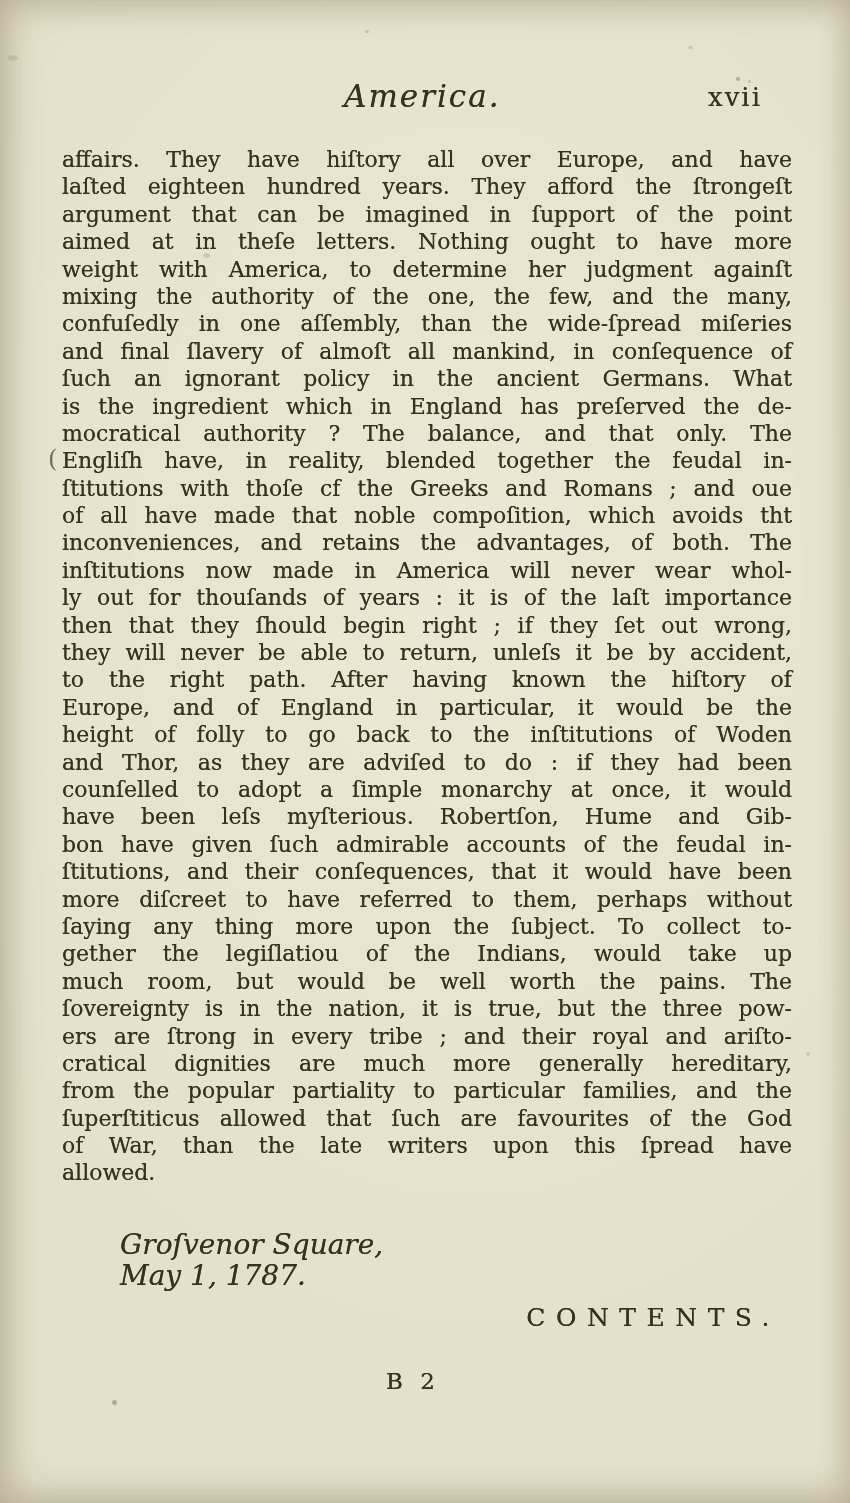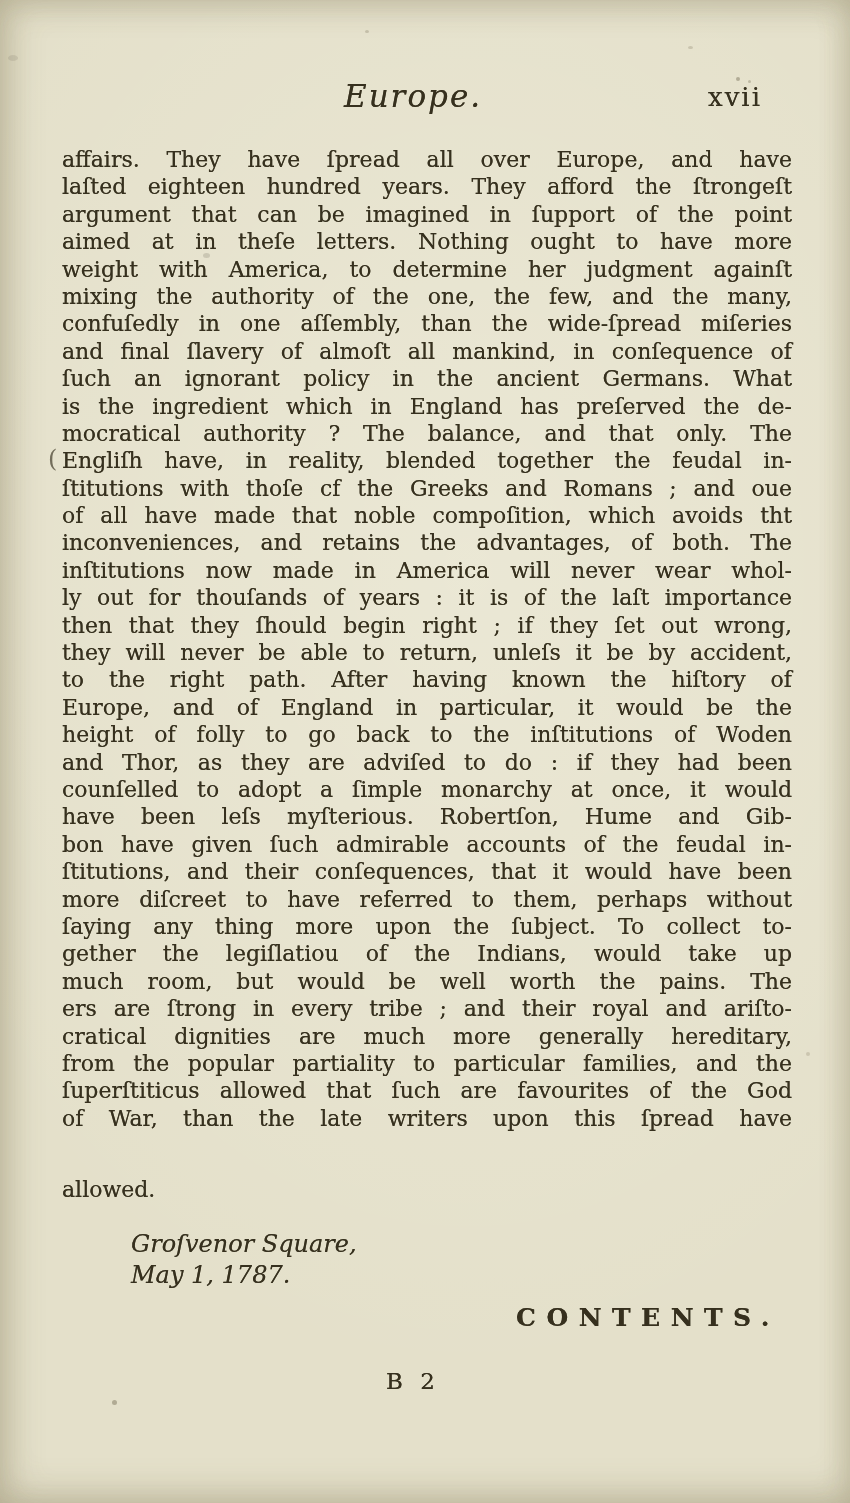--- a/index.html
+++ b/index.html
@@ -55,52 +55,50 @@
     text-shadow: 0 0 0.5px rgba(54,48,30,0.75);
   }
   .body-text .line {
     height: 27.4px;
     white-space: nowrap;
     text-align: justify;
     text-align-last: justify;
   }
   .body-text .line:last-child {
     text-align-last: left;
-    margin-top: 44px;
   }
 
   
   .ink-blot-paren {
     position: absolute;
     top: 445px;
     left: 48px;
     font-size: 24px;
     opacity: 0.65;
   }
 
   
   .signature {
     position: absolute;
     top: 1229px;
-    left: 131px;
+    left: 120px;
     font-style: italic;
-    font-size: 24px;
+    font-size: 28px;
     line-height: 31px;
     text-shadow: 0 0 0.5px rgba(54,48,30,0.75);
   }
 
   
   .catchword {
     position: absolute;
     top: 1303px;
     right: 70px;
     font-size: 25px;
     letter-spacing: 0.42em;
     text-shadow: 0 0 0.6px rgba(54,48,30,0.85);
-    font-weight: bold;
   }
 
   
   .signature-mark {
     position: absolute;
     top: 1368px;
     left: 386px;
     font-size: 23px;
     font-weight: normal;
     letter-spacing: 5px;
@@ -120,26 +118,26 @@
   .speck.s5 { top: 253px; left: 203px; width: 7px; height: 5px; opacity: .35; background: rgba(100,95,80,.6); }
   .speck.s6 { top: 1400px; left: 112px; width: 5px; height: 5px; opacity: .8; }
   .speck.s7 { top: 1052px; left: 806px; width: 4px; height: 4px; opacity: .4; }
   .speck.s8 { top: 55px;  left: 8px;   width: 10px; height: 6px; opacity: .25; background: rgba(100,95,80,.6); }
 </style>
 </head>
 <body>
 
 <div class="page">
 
-  <div class="header-title">Europe.</div>
+  <div class="header-title">America.</div>
 
   <div class="page-number">xvii</div>
 
   <div class="body-text">
-      <div class="line">affairs.  They have ſpread all over Europe, and have</div>
+      <div class="line">affairs.  They have hiſtory all over Europe, and have</div>
       <div class="line">laſted eighteen hundred years.  They afford the ſtrongeſt</div>
       <div class="line">argument that can be imagined in ſupport of the point</div>
       <div class="line">aimed at in theſe letters.  Nothing ought to have more</div>
       <div class="line">weight with America, to determine her judgment againſt</div>
       <div class="line">mixing the authority of the one, the few, and the many,</div>
       <div class="line">confuſedly in one aſſembly, than the wide-ſpread miſeries</div>
       <div class="line">and final ſlavery of almoſt all mankind, in conſequence of</div>
       <div class="line">ſuch an ignorant policy in the ancient Germans.  What</div>
       <div class="line">is the ingredient which in England has preſerved the de-</div>
       <div class="line">mocratical authority ?  The balance, and that only.  The</div>
@@ -156,20 +154,21 @@
       <div class="line">height of folly to go back to the inſtitutions of Woden</div>
       <div class="line">and Thor, as they are adviſed to do :  if they had been</div>
       <div class="line">counſelled to adopt a ſimple monarchy at once, it would</div>
       <div class="line">have been leſs myſterious.  Robertſon, Hume and Gib-</div>
       <div class="line">bon have given ſuch admirable accounts of the feudal in-</div>
       <div class="line">ſtitutions, and their conſequences, that it would have been</div>
       <div class="line">more diſcreet to have referred to them, perhaps without</div>
       <div class="line">ſaying any thing more upon the ſubject.  To collect to-</div>
       <div class="line">gether the legiſlatiou of the Indians, would take up</div>
       <div class="line">much room, but would be well worth the pains.  The</div>
+      <div class="line">ſovereignty is in the nation, it is true, but the three pow-</div>
       <div class="line">ers are ſtrong in every tribe ; and their royal and ariſto-</div>
       <div class="line">cratical dignities are much more generally hereditary,</div>
       <div class="line">from the popular partiality to particular families, and the</div>
       <div class="line">ſuperſtiticus allowed that ſuch are favourites of the God</div>
       <div class="line">of War, than the late writers upon this ſpread have</div>
       <div class="line">allowed.</div>
     </div>
 
   <span class="ink-blot-paren">(</span>
 

